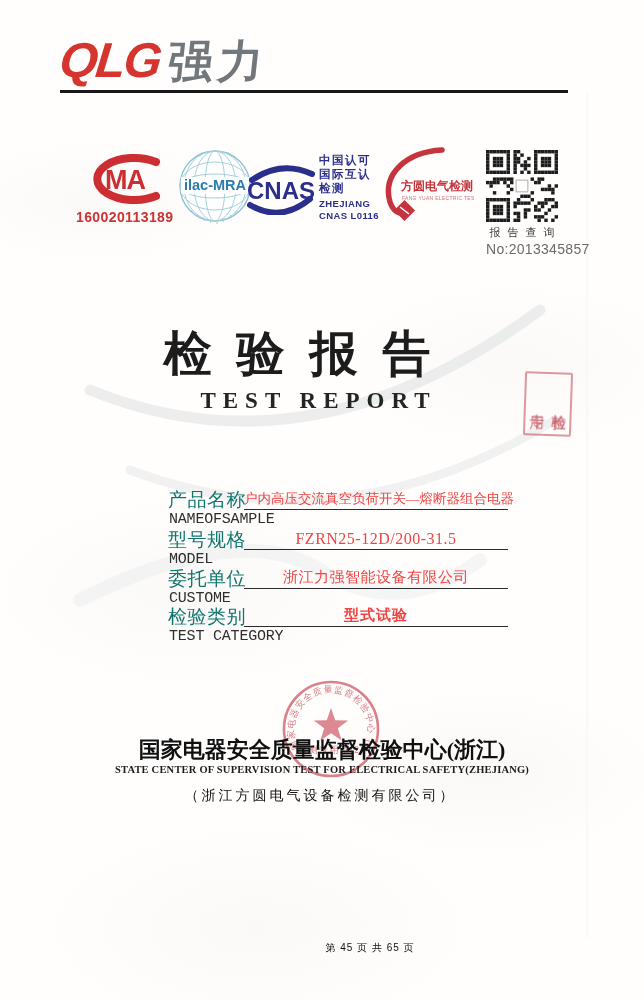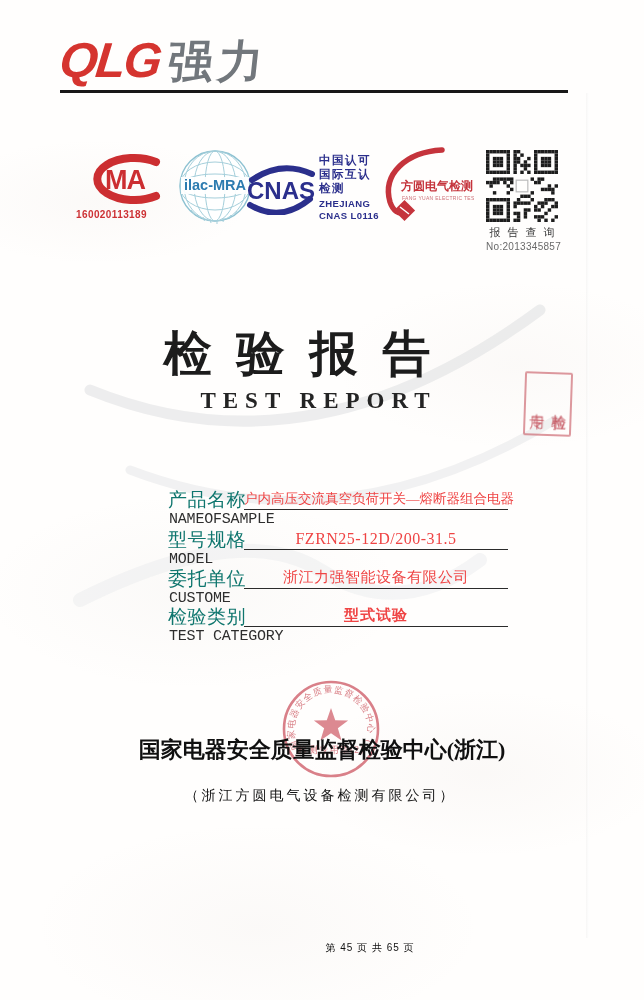--- a/index.html
+++ b/index.html
@@ -21,33 +21,33 @@
   .brand{position:absolute;left:60px;top:32px;height:56px;white-space:nowrap;transform:skewX(-6deg);}
   .brand-latin{font-family:"Liberation Sans",sans-serif;font-style:italic;font-weight:900;
     font-size:49px;color:#d5342f;letter-spacing:-2px;}
   .brand-cn{font-family:"Liberation Sans",sans-serif;font-weight:800;font-size:45px;
     color:#72777c;letter-spacing:5px;margin-left:8px;}
   .rule{position:absolute;left:60px;top:90px;width:508px;height:3px;background:#181818;}
 
   
   .cert{position:absolute;}
   .cma{left:76px;top:152px;width:104px;text-align:left;}
-  .cma-num{font-weight:700;font-size:10px;color:#cd3134;letter-spacing:.4px;margin-top:1px;}
+  .cma-num{font-weight:700;font-size:14px;color:#cd3134;letter-spacing:.4px;margin-top:1px;}
   .ilac{left:177px;top:148px;width:76px;height:76px;}
   .cnas-logo{left:245px;top:165px;width:72px;height:50px;}
   .cnas-text{left:319px;top:153px;line-height:14px;}
   .cnas-cnline{font-size:11.5px;font-weight:700;color:#2b2f8c;letter-spacing:1.5px;}
   .cnas-enline{font-size:9.5px;font-weight:800;color:#2b2f8c;letter-spacing:.4px;line-height:11.5px;}
   .cnas-enline.first{margin-top:3px;}
   .fy{left:368px;top:146px;width:106px;height:90px;}
   .qr-wrap{left:486px;top:150px;width:72px;text-align:center;}
   .qr-box{width:72px;height:72px;}
   .qr-box svg{width:72px;height:72px;display:block;}
   .qr-caption{font-size:11px;color:#3a3a3a;letter-spacing:7px;margin-top:3px;margin-right:-7px;white-space:nowrap;}
-  .qr-num{font-size:10px;color:#6a6a6a;letter-spacing:.3px;margin-top:1px;white-space:nowrap;}
+  .qr-num{font-size:14px;color:#6a6a6a;letter-spacing:.3px;margin-top:1px;white-space:nowrap;}
 
   
   .watermark{position:absolute;left:60px;top:270px;width:520px;height:400px;pointer-events:none;}
 
   
   .title-cn{position:absolute;left:0;top:322px;width:100%;text-align:center;
     font-family:"Liberation Serif","DejaVu Serif",serif;font-weight:700;font-size:48px;
     color:#1c1c1c;letter-spacing:25px;text-indent:25px;white-space:nowrap;margin-left:-25px;}
   .title-en{position:absolute;left:0;top:388px;width:100%;text-align:center;
     font-family:"Liberation Serif","DejaVu Serif",serif;font-weight:700;font-size:23px;
@@ -397,16 +397,17 @@
     <circle cx="56" cy="55" r="47" fill="none" stroke="#d16570" stroke-width="2.6"></circle>
     <path id="sealArc" d="M 24,74 A 37,37 0 1 1 88,74" fill="none"></path>
     <text font-family="Liberation Serif,serif" font-size="9" fill="#cf5f68" letter-spacing="1">
       <textPath href="#sealArc">国家电器安全质量监督检验中心（浙江）</textPath>
     </text>
     <path transform="translate(56,52)" fill="#d0606c" opacity=".9" d="M0,-18 L4.23,-5.83 17.12,-5.56 6.85,2.22 10.58,14.56 0,7.2 -10.58,14.56 -6.85,2.22 -17.12,-5.56 -4.23,-5.83 Z"></path>
     <text x="56" y="79" text-anchor="middle" font-family="Liberation Serif,serif" font-size="9.5" fill="#cf5f68" letter-spacing="1">检测专用章(2)</text>
   </svg>
 
   <div class="org-name">国家电器安全质量监督检验中心(浙江)</div>
+  <div class="org-en">STATE CENTER OF SUPERVISION TEST FOR ELECTRICAL SAFETY(ZHEJIANG)</div>
   <div class="org-sub">（浙江方圆电气设备检测有限公司）</div>
 
   <div class="footer">第 45 页 共 65 页</div>
 </div>
 
 </body></html>

